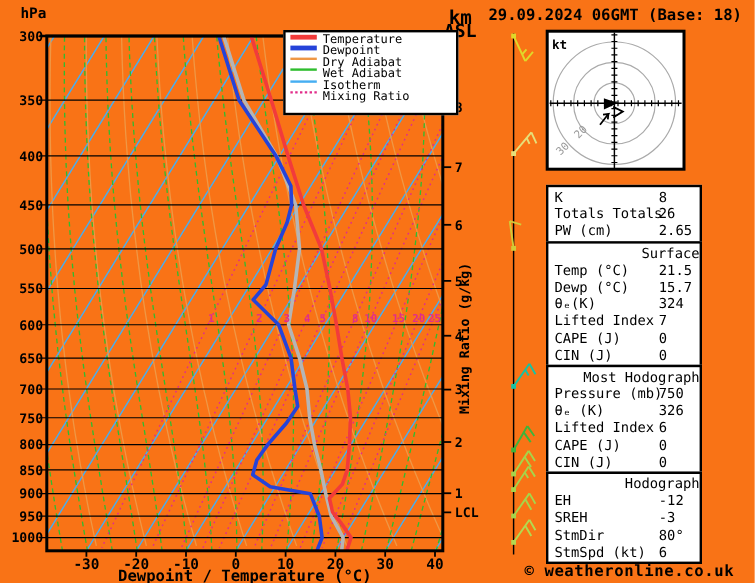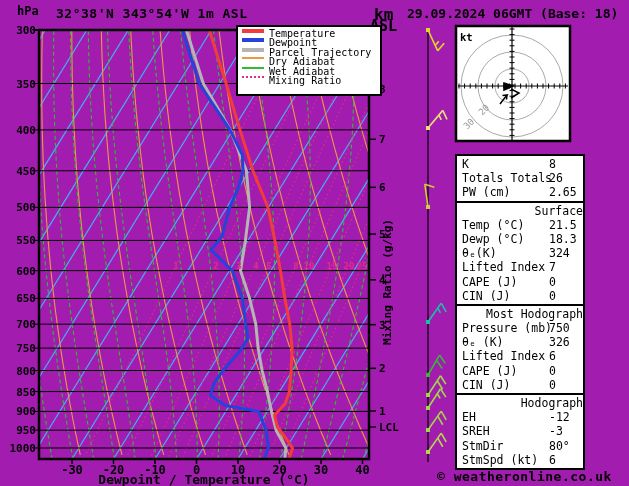--- a/index.html
+++ b/index.html
@@ -1,16 +1,16 @@
 <!DOCTYPE html>
 <html><head>
 <meta charset="utf-8">
 <style>
   html,body{margin:0;padding:0;background:#fff;}
-  #app{position:relative;width:629px;height:486px;background:#a21caf;overflow:hidden;
+  #app{position:relative;width:629px;height:486px;background:#f97316;overflow:hidden;
        font-family:"DejaVu Sans Mono","DejaVu Sans",monospace;color:#000;}
   .abs{position:absolute;}
   #title{left:56px;top:6px;font-size:13px;font-weight:bold;letter-spacing:.5px;}
   #date{left:407px;top:6px;font-size:13px;font-weight:bold;}
   #hpa{left:17px;top:4px;font-size:12px;font-weight:bold;}
   #km{left:374px;top:5px;font-size:16px;font-weight:bold;}
   #asl{left:370px;top:17px;font-size:15px;font-weight:bold;}
   #footer{left:437px;top:469px;font-size:13px;font-weight:bold;letter-spacing:.5px;}
   #legend{left:236px;top:25px;width:146px;height:71px;border:2px solid #000;background:#fff;
           padding:2px 0 0 4px;box-sizing:border-box;z-index:5;}
@@ -27,21 +27,20 @@
   .prow .pval{position:absolute;left:92px;top:0;}
   .phead{height:14.2px;font-size:11.5px;line-height:14.2px;text-align:right;white-space:nowrap;}
   svg text{font-family:"DejaVu Sans Mono","DejaVu Sans",monospace;}
 </style>
 </head>
 <body>
 
 <div id="app">
 
   <div class="abs" id="hpa">hPa</div>
-  <div class="abs" id="title">32°38'N 343°54'W 1m ASL</div>
   <div class="abs" id="date">29.09.2024 06GMT (Base: 18)</div>
   <div class="abs" id="km">km</div>
   <div class="abs" id="asl">ASL</div>
 
   <svg id="chart" width="629" height="486" viewBox="0 0 629 486" style="position:absolute;left:0;top:0;">
     <defs>
       <clipPath id="plotclip">
           <rect x="39" y="30" width="330" height="429"></rect>
         </clipPath>
     </defs>
@@ -303,47 +302,47 @@
   <div class="abs" id="legend">
     <div class="lrow">
         <span class="lswatch thick" style="border-top-color: rgb(242, 59, 59);"></span>
         <span class="llabel">Temperature</span>
       </div>
     <div class="lrow">
         <span class="lswatch thick" style="border-top-color: rgb(37, 67, 217);"></span>
         <span class="llabel">Dewpoint</span>
       </div>
     <div class="lrow">
-        <span class="lswatch thick" style="border-top-color: rgb(181, 181, 181);"></span>
-        <span class="llabel">Parcel Trajectory</span>
-      </div>
-    <div class="lrow">
         <span class="lswatch thin" style="border-top-color: rgb(239, 151, 68);"></span>
         <span class="llabel">Dry Adiabat</span>
       </div>
     <div class="lrow">
         <span class="lswatch thin" style="border-top-color: rgb(47, 189, 47);"></span>
         <span class="llabel">Wet Adiabat</span>
+      </div>
+    <div class="lrow">
+        <span class="lswatch thin" style="border-top-color: rgb(70, 174, 242);"></span>
+        <span class="llabel">Isotherm</span>
       </div>
     <div class="lrow">
         <span class="lswatch dotted" style="border-top-color: rgb(225, 45, 138);"></span>
         <span class="llabel">Mixing Ratio</span>
       </div>
   </div>
 
   <div class="abs" id="panel">
     <div class="pbox">
       <div class="prow"><span class="plabel">K</span><span class="pval">8</span></div>
       <div class="prow"><span class="plabel">Totals Totals</span><span class="pval">26</span></div>
       <div class="prow"><span class="plabel">PW (cm)</span><span class="pval">2.65</span></div>
     </div>
     <div class="pbox">
       <div class="phead">Surface</div>
       <div class="prow"><span class="plabel">Temp (°C)</span><span class="pval">21.5</span></div>
-      <div class="prow"><span class="plabel">Dewp (°C)</span><span class="pval">18.3</span></div>
+      <div class="prow"><span class="plabel">Dewp (°C)</span><span class="pval">15.7</span></div>
       <div class="prow"><span class="plabel">θₑ(K)</span><span class="pval">324</span></div>
       <div class="prow"><span class="plabel">Lifted Index</span><span class="pval">7</span></div>
       <div class="prow"><span class="plabel">CAPE (J)</span><span class="pval">0</span></div>
       <div class="prow"><span class="plabel">CIN (J)</span><span class="pval">0</span></div>
     </div>
     <div class="pbox">
       <div class="phead">Most Hodograph</div>
       <div class="prow"><span class="plabel">Pressure (mb)</span><span class="pval">750</span></div>
       <div class="prow"><span class="plabel">θₑ (K)</span><span class="pval">326</span></div>
       <div class="prow"><span class="plabel">Lifted Index</span><span class="pval">6</span></div>

